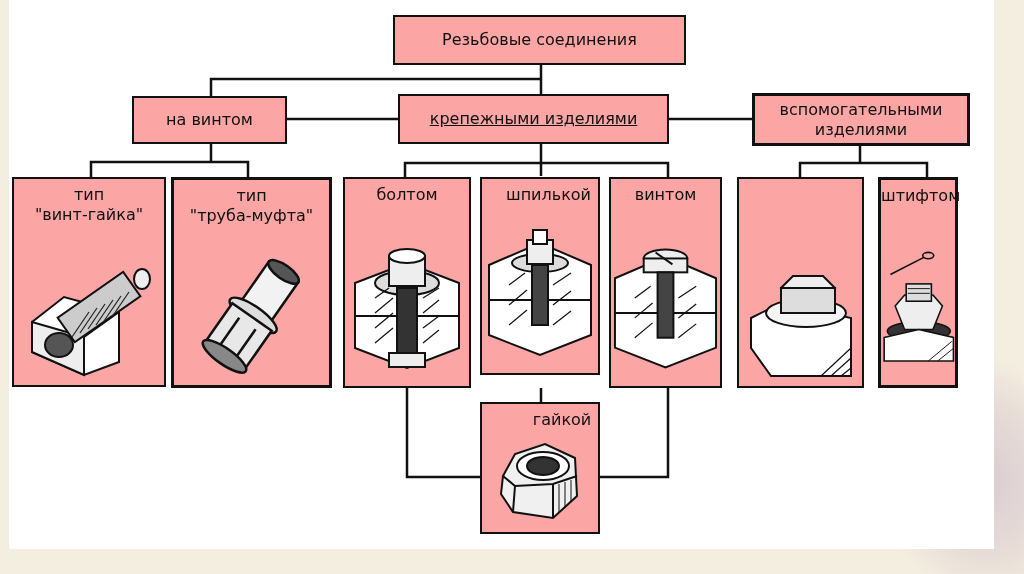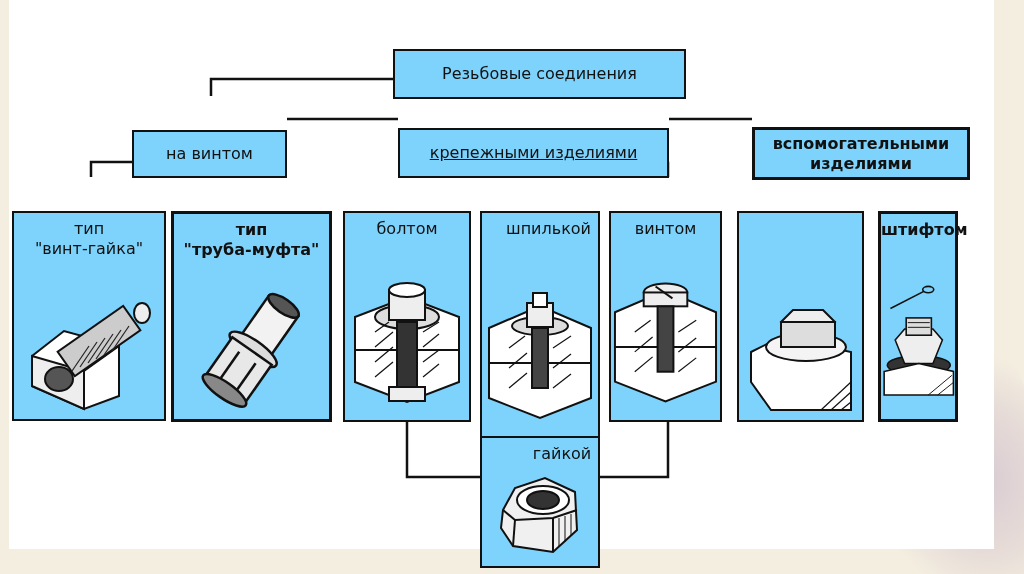--- a/index.html
+++ b/index.html
@@ -11,24 +11,24 @@
   .deco-leaf {
     position: absolute; right: -30px; bottom: -40px; width: 180px; height: 260px;
     background: radial-gradient(ellipse at 60% 50%, #d9cbd3 0%, #e6dbd7 40%, rgba(244,238,224,0) 70%);
     transform: rotate(-20deg);
   }
   .sheet {
     position: absolute; left: 9px; top: 0; width: 985px; height: 549px; background: #ffffff;
   }
   svg.wires { position: absolute; left: 0; top: 0; width: 1024px; height: 574px; }
   .box {
-    position: absolute; border: 2px solid #111; background: #7dd3fc; box-sizing: border-box;
-    color: #111; text-align: center; margin-top: 34px;
-  }
-  .box.thick { border-width: 3px; font-weight: bold; }
+    position: absolute; border: 2px solid #111; background: #fca5a5; box-sizing: border-box;
+    color: #111; text-align: center;
+  }
+  .box.thick { border-width: 3px; }
   .label {
     display: block; font-size: 16px; line-height: 20px; color: #111;
   }
   .hdr { display: flex; align-items: center; justify-content: center; }
   .card .label { margin-top: 6px; }
   .illus { position: absolute; left: 0; right: 0; bottom: 8px; display: flex; justify-content: center; }
 </style>
 </head>
 <body>
 
@@ -129,21 +129,21 @@
         <line x1="26" y1="90" x2="44" y2="75"></line>
           <line x1="26" y1="105" x2="44" y2="90"></line>
         <line x1="74" y1="60" x2="90" y2="50"></line>
           <line x1="74" y1="75" x2="90" y2="62"></line>
         <line x1="74" y1="90" x2="90" y2="78"></line>
           <line x1="74" y1="105" x2="90" y2="92"></line>
       </g>
     </svg>
   </div>
 </div>
-<div class="box card" style="left:480px;top:177px;width:120px;height:227px;padding-left:17px;">
+<div class="box card" style="left:480px;top:177px;width:120px;height:198px;padding-left:17px;">
   <span class="label">шпилькой</span>
   <div class="illus">
     <svg width="110" height="140" viewBox="0 0 110 140">
       <g stroke="#111" stroke-width="2" fill="#fff">
         <polygon points="4,40 55,18 106,40 106,110 55,130 4,110"></polygon>
         <line x1="4" y1="75" x2="106" y2="75"></line>
         <ellipse cx="55" cy="38" rx="28" ry="9" fill="#ddd"></ellipse>
         <rect x="42" y="15" width="26" height="24" fill="#eee"></rect>
         <rect x="48" y="5" width="14" height="14" fill="#fff"></rect>
         <rect x="47" y="40" width="16" height="60" fill="#444"></rect>

